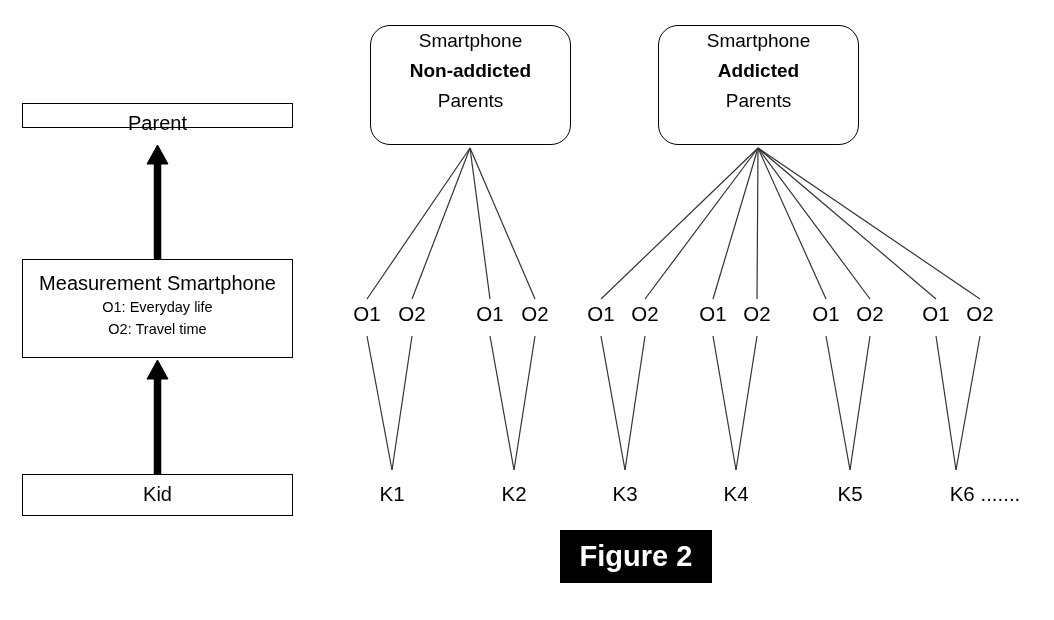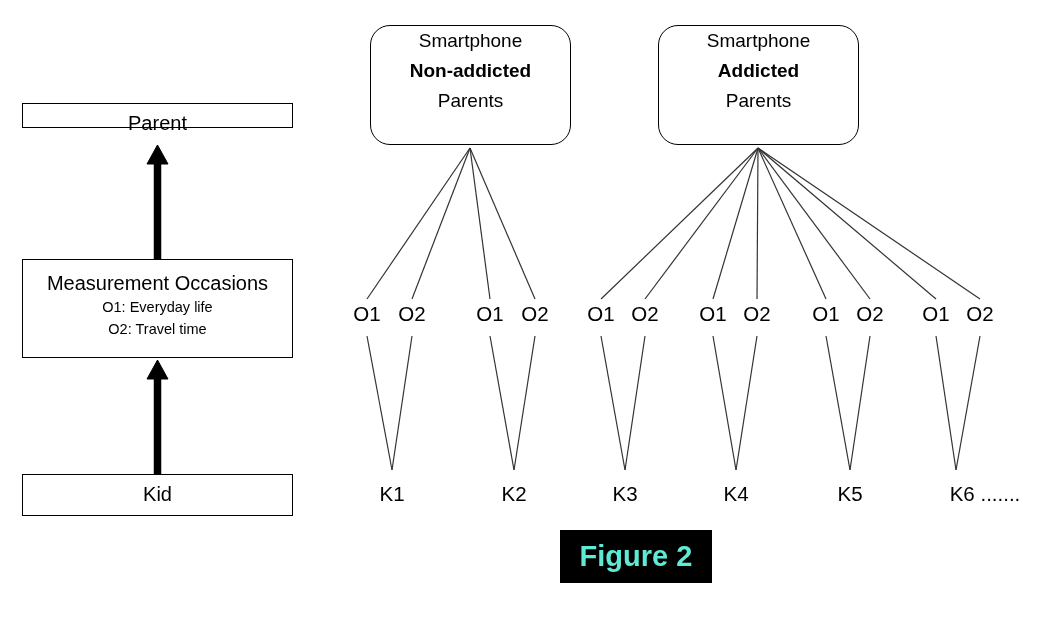--- a/index.html
+++ b/index.html
@@ -67,21 +67,21 @@
     line-height: 26px;
     white-space: nowrap;
   }
   .figure-caption {
     position: absolute;
     left: 560px;
     top: 530px;
     width: 152px;
     height: 53px;
     background: #000000;
-    color: #5eead4;
+    color: #ffffff;
     font-size: 29px;
     font-weight: bold;
     display: flex;
     align-items: center;
     justify-content: center;
   }
 </style>
 </head>
 <body>
 
@@ -128,21 +128,21 @@
       <line x1="936" y1="336" x2="956" y2="470"></line>
       <line x1="980" y1="336" x2="956" y2="470"></line>
     </g>
   </svg>
 
   <div class="rect-box parent-box">
     <span>Parent</span>
   </div>
 
   <div class="rect-box measurement-box">
-    <div class="mbox-title">Measurement Occasions</div>
+    <div class="mbox-title">Measurement Smartphone</div>
     <div class="mbox-sub">O1: Everyday life</div>
     <div class="mbox-sub">O2: Travel time</div>
   </div>
 
   <div class="rect-box kid-box">
     <span>Kid</span>
   </div>
 
   <div class="round-box round-box-a">
     <div>Smartphone</div>

